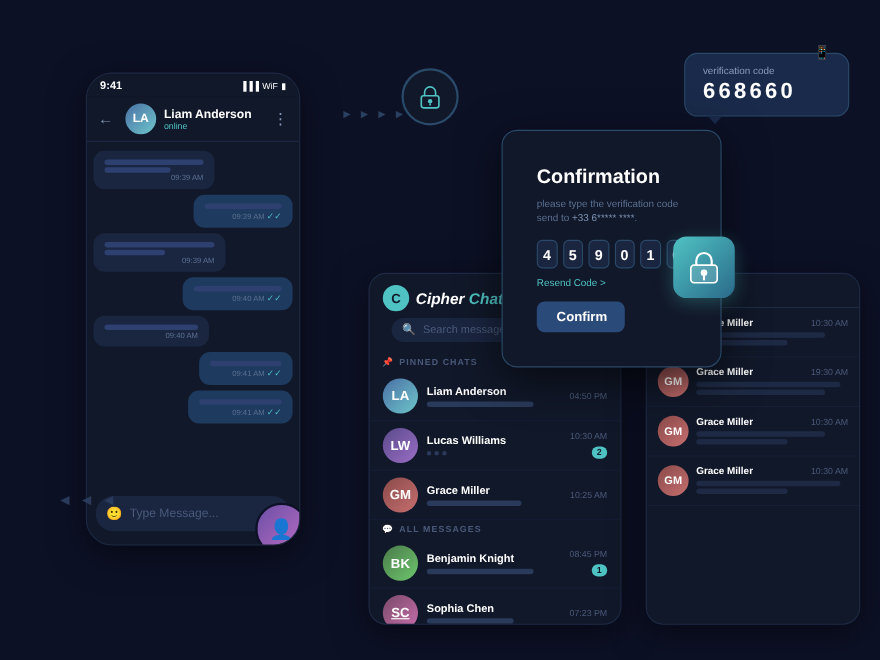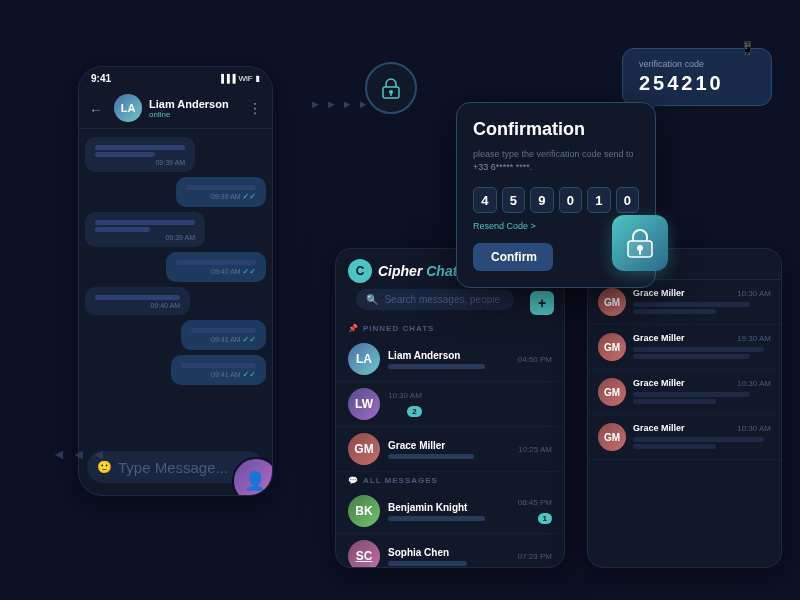--- a/index.html
+++ b/index.html
@@ -114,21 +114,21 @@
       left: 8px;
       right: 8px;
       height: 32px;
       background: #1a2540;
       border-radius: 16px;
       display: flex;
       align-items: center;
       padding: 0 10px;
       gap: 6px;
     }
-    .phone-input-placeholder { color: #4a5a7a; font-size: 15px; flex: 1; }
+    .phone-input-placeholder { color: #4a5a7a; font-size: 11px; flex: 1; }
     .phone-input-emoji { font-size: 12px; }
     .phone-input-filter { color: #4a5a7a; font-size: 10px; }
 
     .phone-bottom-user {
       position: absolute;
       bottom: -18px;
       right: -12px;
       width: 48px;
       height: 48px;
       border-radius: 50%;
@@ -209,26 +209,26 @@
       clip-path: polygon(0 0, 100% 0, 50% 100%);
     }
     .vb-phone-icon { color: #6ec6ca; font-size: 12px; position: absolute; top: -8px; right: 16px; }
     .vb-title { color: #8899bb; font-size: 9px; margin-bottom: 3px; }
     .vb-code { color: #fff; font-size: 20px; font-weight: 700; letter-spacing: 3px; }
 
     
     .confirmation-modal {
       position: absolute;
       left: 456px;
-      top: 102px;
+      top: 118px;
       width: 200px;
       background: #111829;
       border: 1.5px solid #2a4a6a;
       border-radius: 14px;
-      padding: 16px;
+      padding: 31px;
       z-index: 20;
       box-shadow: 0 10px 40px rgba(0,0,0,0.6);
     }
     .modal-title { color: #fff; font-size: 18px; font-weight: 700; margin-bottom: 8px; }
     .modal-desc { color: #5a7090; font-size: 9px; line-height: 1.4; margin-bottom: 14px; }
     .modal-desc span { color: #7a90b0; }
     .code-boxes {
       display: flex;
       gap: 5px;
       margin-bottom: 8px;
@@ -544,21 +544,21 @@
     <rect x="5" y="12" width="16" height="11" rx="2" stroke="#4fc3c3" stroke-width="1.5"></rect>
     <path d="M8 12V9a5 5 0 0110 0v3" stroke="#4fc3c3" stroke-width="1.5"></path>
     <circle cx="13" cy="17" r="2" fill="#4fc3c3"></circle>
     <line x1="13" y1="19" x2="13" y2="21" stroke="#4fc3c3" stroke-width="1.5"></line>
   </svg>
 </div>
 
 <div class="verification-bubble">
   <span class="vb-phone-icon">📱</span>
   <div class="vb-title">verification code</div>
-  <div class="vb-code">254210</div>
+  <div class="vb-code">668660</div>
 </div>
 
 <div class="confirmation-modal">
   <div class="modal-title">Confirmation</div>
   <div class="modal-desc">
     please type the verification code send to <span>+33 6***** ****</span>.
   </div>
   <div class="code-boxes">
     <div class="code-box">4</div>
     <div class="code-box">5</div>
@@ -606,20 +606,28 @@
     <div class="ci-info">
       <div class="ci-name">Liam Anderson</div>
       <div class="ci-preview"></div>
     </div>
     <div class="ci-meta">
       <div class="ci-time">04:50 PM</div>
     </div>
   </div>
   <div class="chat-list-item">
     <div class="ci-avatar av-lucas">LW</div>
+    <div class="ci-info">
+      <div class="ci-name">Lucas Williams</div>
+      <div class="ci-dots">
+        <div class="ci-dot"></div>
+        <div class="ci-dot"></div>
+        <div class="ci-dot"></div>
+      </div>
+    </div>
     <div class="ci-meta">
       <div class="ci-time">10:30 AM</div>
       <span class="ci-badge">2</span>
     </div>
   </div>
   <div class="chat-list-item">
     <div class="ci-avatar av-grace">GM</div>
     <div class="ci-info">
       <div class="ci-name">Grace Miller</div>
       <div class="ci-preview" style="width:70%"></div>

